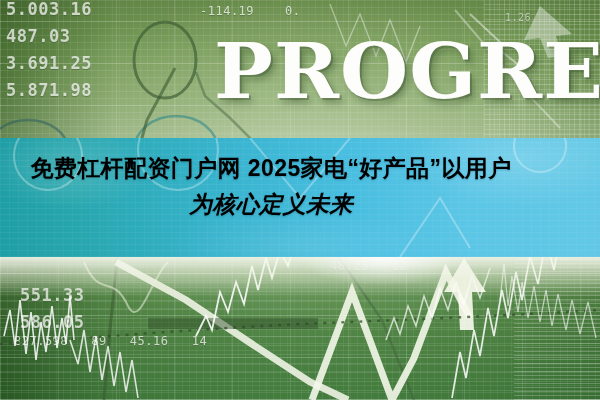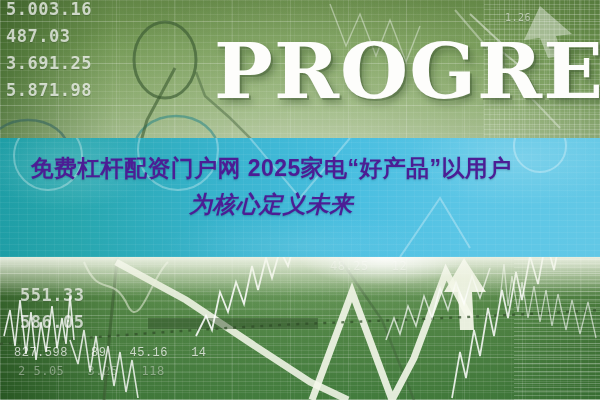--- a/index.html
+++ b/index.html
@@ -90,21 +90,21 @@
   }
   .nums.big{font-size:17px;line-height:27px;font-weight:700;}
   .nums.mid{font-size:12px;line-height:22px;}
   .nums.sm{font-size:10px;line-height:16px;color:rgba(255,255,255,.55);}
   .nums.dim{color:rgba(255,255,255,.4);}
 
   #numsTopLeft{left:6px;top:-4px;}
   #numsTopRow{left:200px;top:0px;}
   #numsMidRight{left:330px;top:255px;}
   #numsBotLeft{left:20px;top:282px;}
-  #numsBotRow{left:14px;top:342px;font-family:Liberation Mono, monospace;}
+  #numsBotRow{left:14px;top:330px;}
   #numsBotRow2{left:18px;top:360px;}
   #numsFarRight{left:505px;top:10px;}
 
   
   .svgwrap{position:absolute;inset:0;}
 
   
   .progress-word{
     position:absolute;
     left:214px;top:34px;
@@ -150,21 +150,21 @@
       radial-gradient(ellipse 160px 70px at 520px 20px, rgba(255,255,255,.18), transparent 70%),
       radial-gradient(ellipse 200px 50px at 300px 108px, rgba(255,255,255,.10), transparent 70%);
   }
   .band-circles{position:absolute;inset:0;opacity:.30;}
 
   
   .headline{
     position:absolute;
     left:0;top:150px;width:542px;
     text-align:center;
-    color:#4c1d95;
+    color:#000000;
     font-family:"Liberation Sans","DejaVu Sans",sans-serif;
     font-weight:700;
     font-size:23px;
     line-height:36px;
     letter-spacing:.4px;
     text-shadow:0 1px 2px rgba(10,70,90,.30);
   }
   .headline .l1{display:block;}
   .headline .l2{display:block;font-style:italic;}
 
@@ -189,26 +189,26 @@
   <div class="grid-coarse"></div>
   <div class="grid-rows-b"></div>
   <div class="grid-dense-r"></div>
   <div class="grid-dense-br"></div>
   <div class="bg-vign"></div>
 
   <div class="nums big" id="numsTopLeft">5.003.16
 487.03
 3.691.25
 5.871.98</div>
+  <div class="nums mid" id="numsTopRow">-114.19    0.</div>
   <div class="nums sm" id="numsFarRight">1.26</div>
   <div class="nums mid dim" id="numsMidRight">48.25   12</div>
   <div class="nums big" id="numsBotLeft">551.33
 586.05</div>
   <div class="nums mid" id="numsBotRow">827.598   89   45.16   14</div>
-  <div class="nums mid dim" id="numsBotRow2">2 5.05   3.25   118</div>
 
   <div class="svgwrap">
     <svg width="600" height="400" viewBox="0 0 600 400" xmlns="http://www.w3.org/2000/svg">
 
       <ellipse cx="165" cy="60" rx="31" ry="38" fill="none" stroke="#3b5a32" stroke-width="3" opacity=".65"></ellipse>
       <ellipse cx="28" cy="150" rx="40" ry="30" fill="none" stroke="#2e5f5e" stroke-width="2.5" opacity=".55"></ellipse>
       <ellipse cx="176" cy="150" rx="42" ry="34" fill="none" stroke="#1c7f88" stroke-width="2.5" opacity=".5"></ellipse>
 
       <path d="M175,68 L147,120 L130,180 L118,250 L110,330 L104,400" fill="none" stroke="#3a5a31" stroke-width="3" opacity=".6"></path>
       <path d="M196,72 L205,96 L230,118 L262,150 L300,205 L342,262 L382,320 L414,400" fill="none" stroke="#40603a" stroke-width="2.5" opacity=".45"></path>

